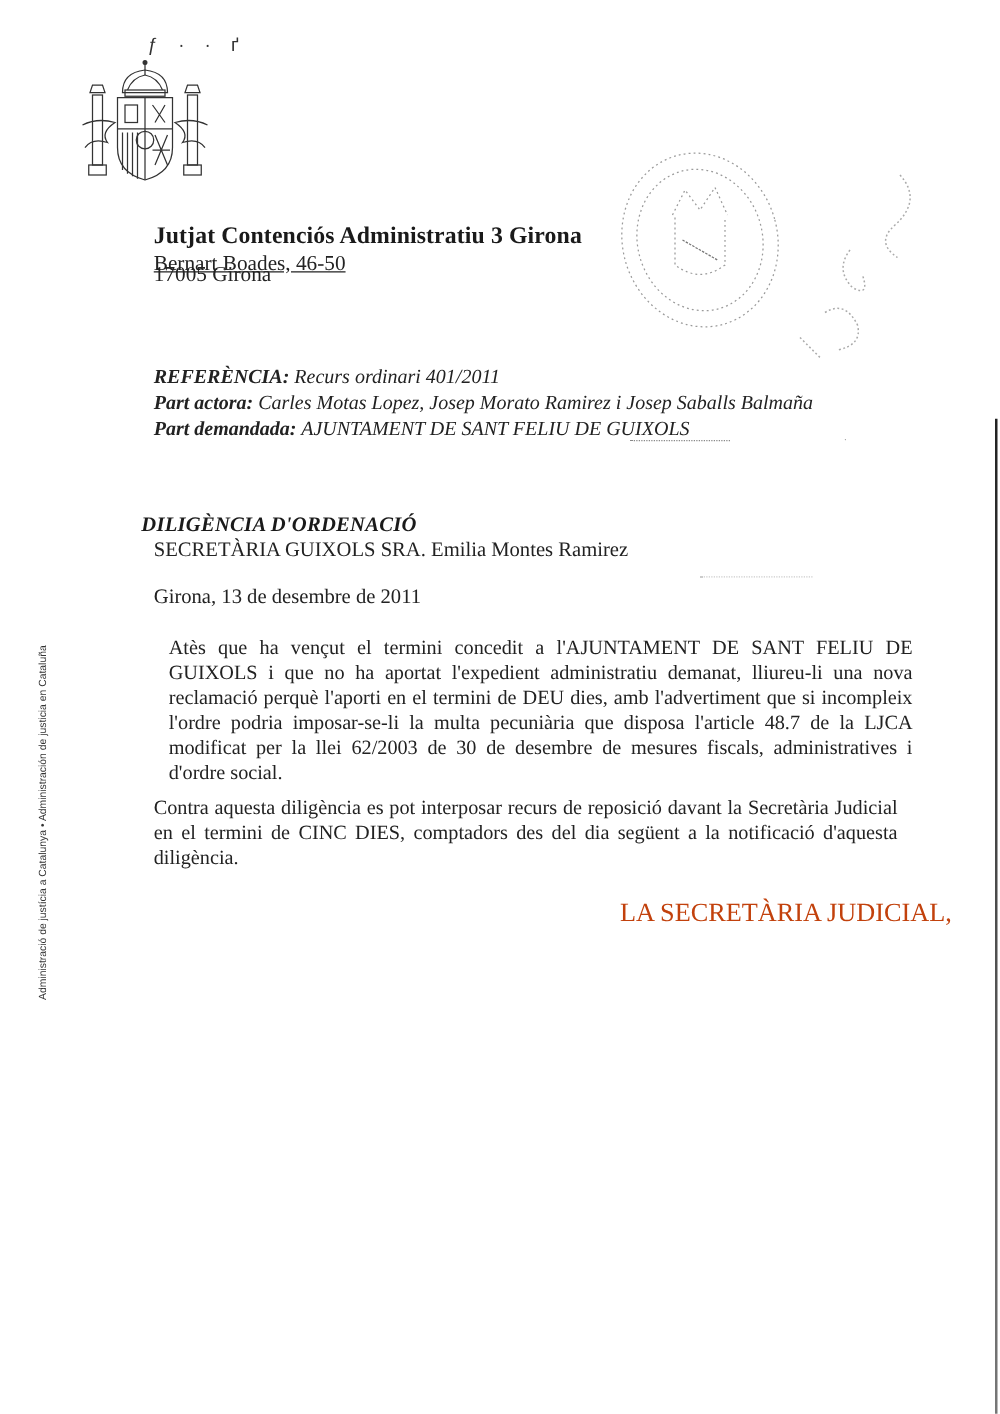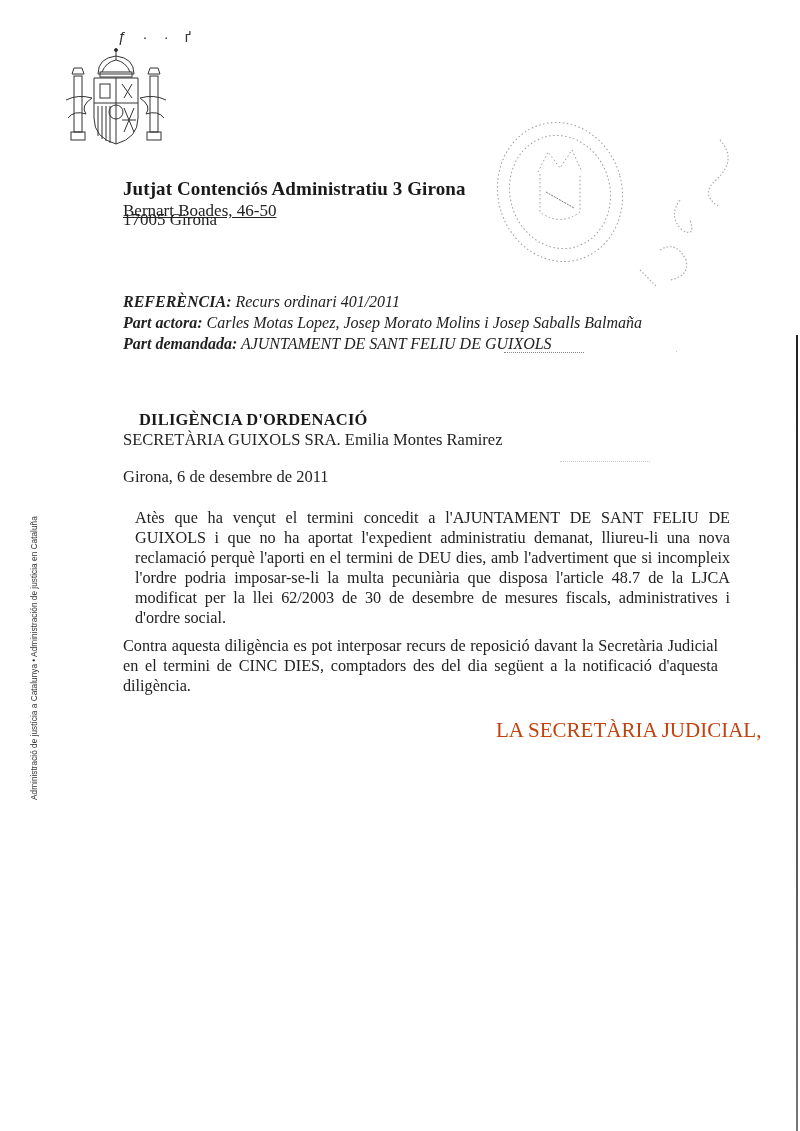--- a/index.html
+++ b/index.html
@@ -54,22 +54,22 @@
     .ref-2 { top: 314px; }
     .ref-3 { top: 335px; }
     .ref-underline {
       left: 504px; top: 352px; width: 80px; height: 0;
       border-top: 1px dotted #888;
     }
     .stray-dot { left: 675px; top: 347px; font-size: 8px; color: #999; }
 
     
     .dil-title {
-      left: 139px; top: 410px;
-      font-weight: bold; font-size: 16.5px; letter-spacing: 0.2px;
+      left: 113px; top: 410px;
+      font-weight: bold; font-size: 16.5px; letter-spacing: 0.2px; font-style: italic;
     }
     .secretary-line {
       left: 123px; top: 430px; font-size: 16.5px; color: #222;
     }
     .date-line {
       left: 123px; top: 467px; font-size: 16.5px; color: #222;
     }
     .faint-dots {
       left: 560px; top: 461px; width: 90px; height: 0;
       border-top: 1px dotted #ccc;
@@ -159,32 +159,32 @@
 </svg>
 
 <div class="abs court-name">Jutjat Contenciós Administratiu 3 Girona</div>
 <div class="abs court-line addr-street">Bernart Boades, 46-50</div>
 <div class="abs court-line addr-city">17005 Girona</div>
 
 <div class="abs ref-line ref-1">
   <b>REFERÈNCIA:</b><span> Recurs ordinari 401/2011</span>
 </div>
 <div class="abs ref-line ref-2">
-  <b>Part actora:</b><span> Carles Motas Lopez, Josep Morato Molins i Josep Saballs Balmaña</span>
+  <b>Part actora:</b><span> Carles Motas Lopez, Josep Morato Ramirez i Josep Saballs Balmaña</span>
 </div>
 <div class="abs ref-line ref-3">
   <b>Part demandada:</b><span> AJUNTAMENT DE SANT FELIU DE GUIXOLS</span>
 </div>
 <div class="abs ref-underline"></div>
 <div class="abs stray-dot">·</div>
 
 <div class="abs dil-title">DILIGÈNCIA D'ORDENACIÓ</div>
 <div class="abs secretary-line">SECRETÀRIA GUIXOLS SRA. Emilia Montes Ramirez</div>
 <div class="abs faint-dots"></div>
-<div class="abs date-line">Girona, 6 de desembre de 2011</div>
+<div class="abs date-line">Girona, 13 de desembre de 2011</div>
 
 <div class="abs para para-1">Atès que ha vençut el termini concedit a l'AJUNTAMENT DE SANT FELIU DE GUIXOLS i que no ha aportat l'expedient administratiu demanat, lliureu-li una nova reclamació perquè l'aporti en el termini de DEU dies, amb l'advertiment que si incompleix l'ordre podria imposar-se-li la multa pecuniària que disposa l'article 48.7 de la LJCA modificat per la llei 62/2003 de 30 de desembre de mesures fiscals, administratives i d'ordre social.</div>
 <div class="abs para para-2">Contra aquesta diligència es pot interposar recurs de reposició davant la Secretària Judicial en el termini de CINC DIES, comptadors des del dia següent a la notificació d'aquesta diligència.</div>
 
 <div class="abs signature">LA SECRETÀRIA JUDICIAL,</div>
 
 <div class="abs side-text">Administració de justícia a Catalunya • Administración de justicia en Cataluña</div>
 
 <div class="abs right-border"></div>
 

